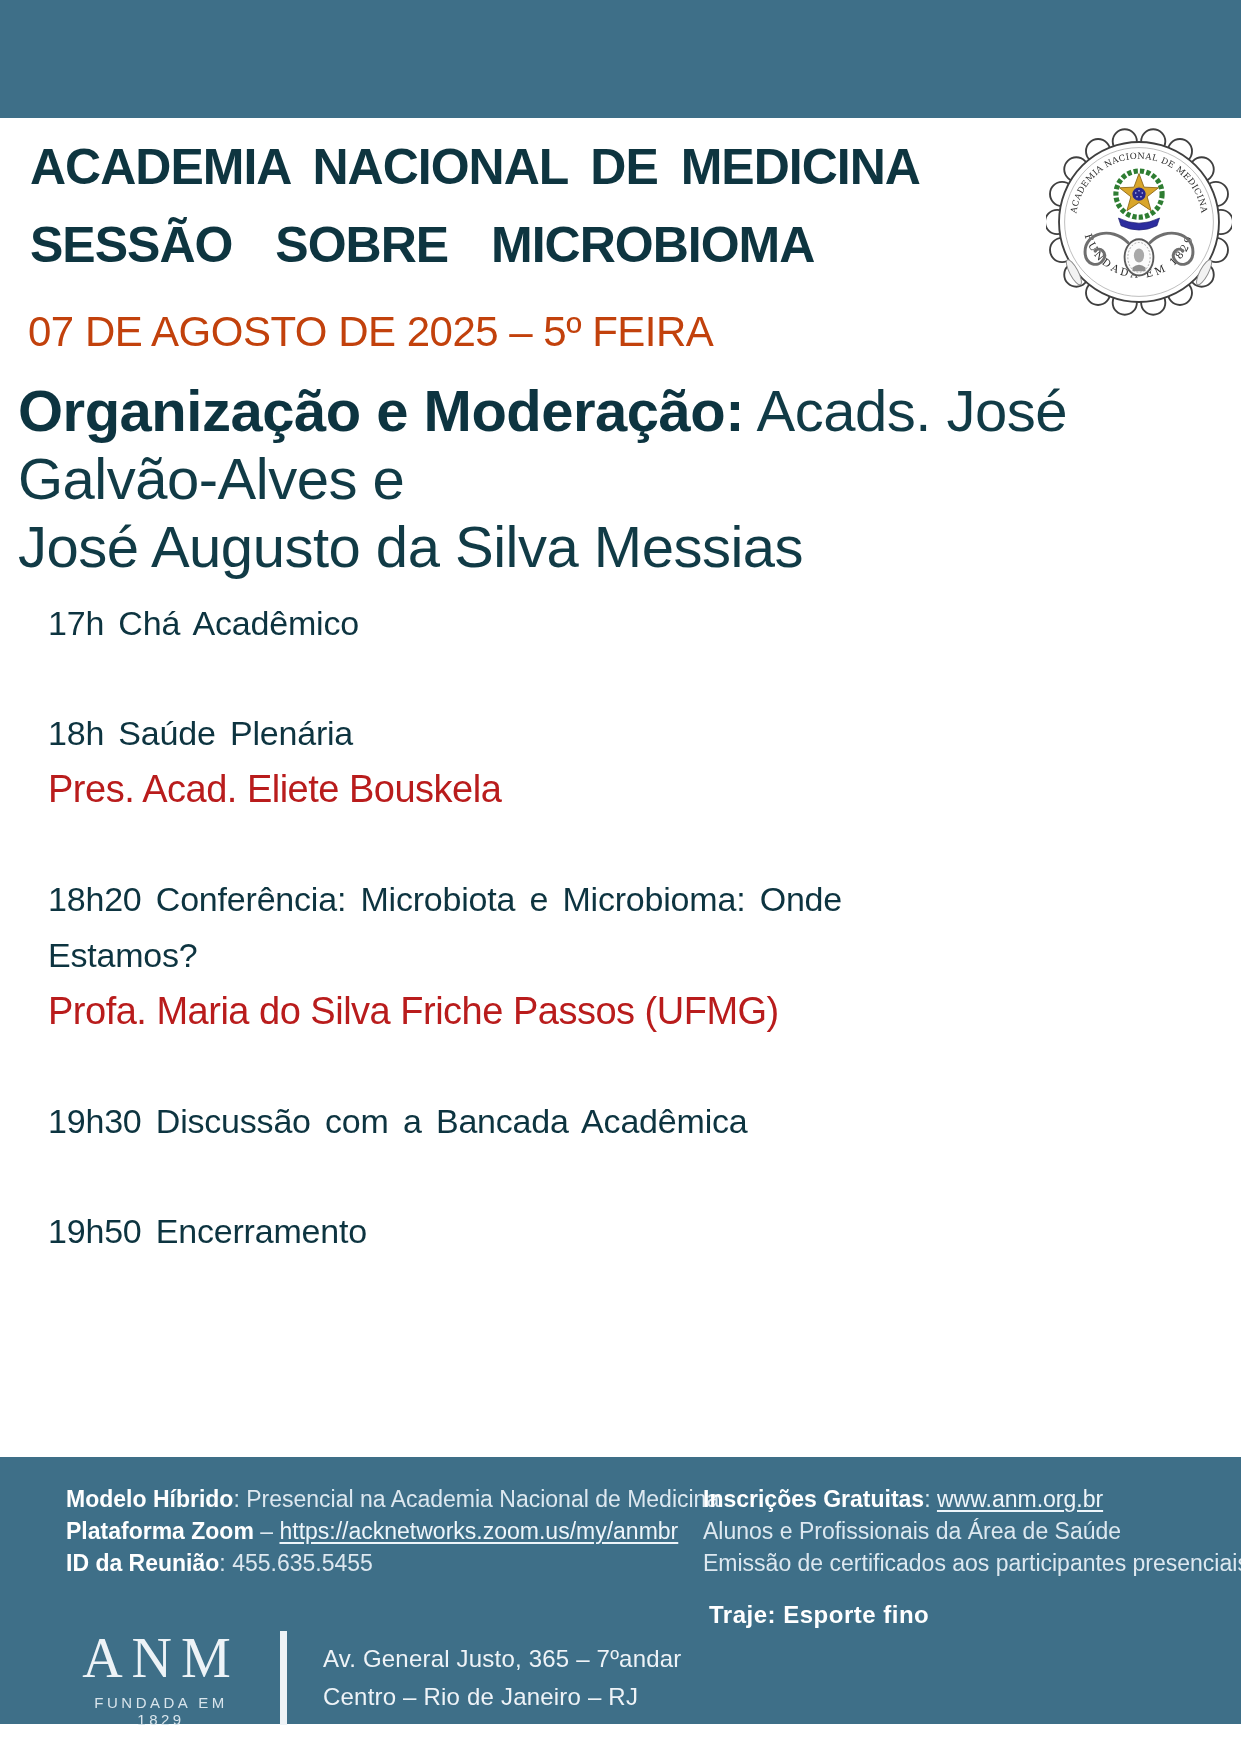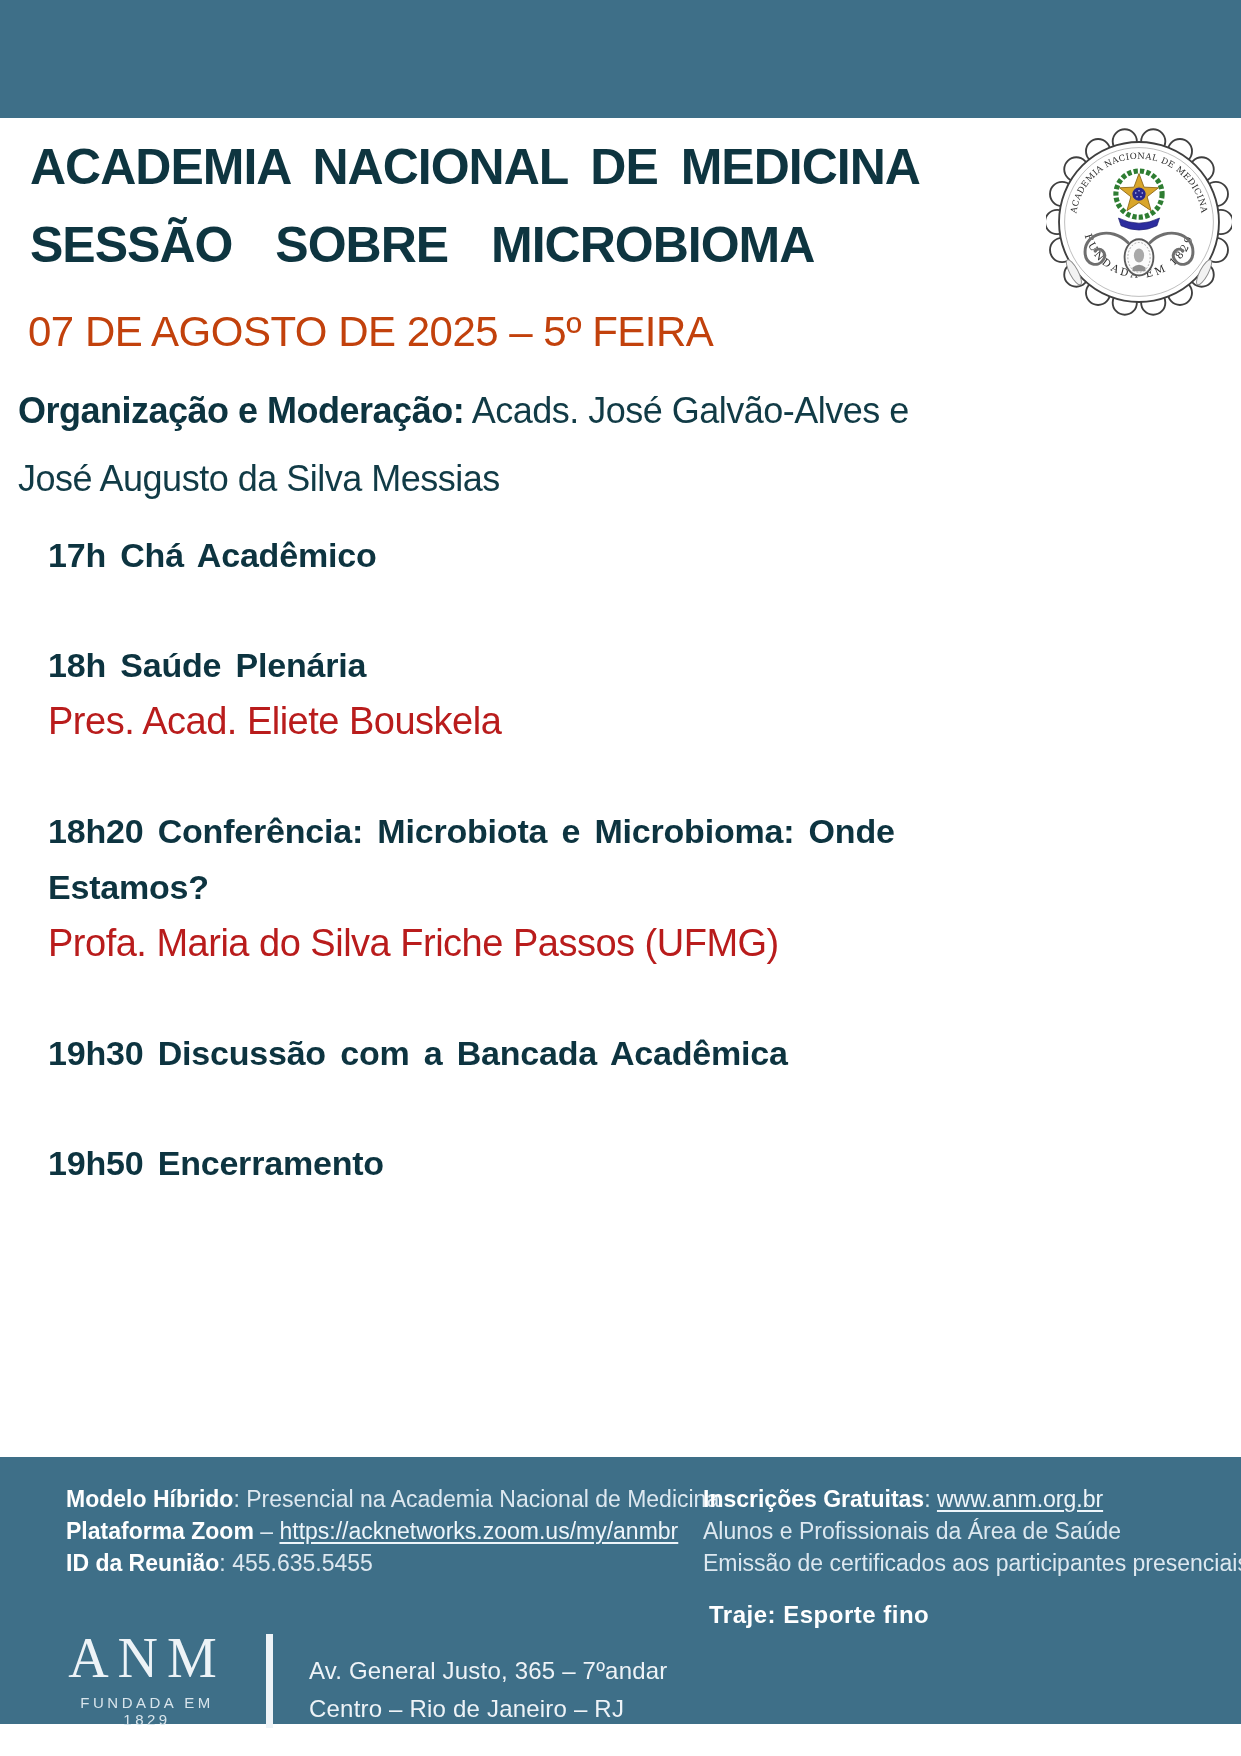--- a/index.html
+++ b/index.html
@@ -8,38 +8,38 @@
     background:#ffffff;color:#123c47;
     font-family:"Liberation Sans",sans-serif;
   }
   .band{position:absolute;left:0;top:0;width:100%;height:118px;background:#3e6f88}
   .content{position:absolute;left:0;top:118px;right:0}
   .title{margin:10px 0 0 30px;font-weight:bold;font-size:50px;line-height:78px;
          color:#0e3540;letter-spacing:-1px}
   .title .l1{word-spacing:10px}
   .title .l2{word-spacing:30px}
   .date{margin:23px 0 0 28px;font-size:42px;line-height:50px;color:#c2410c;letter-spacing:-0.5px}
-  .org{margin:20px 0 0 18px;font-size:36px;line-height:68px;color:#113b46;letter-spacing:-0.5px}
+  .org{margin:20px 0 0 18px;font-size:58px;line-height:68px;color:#113b46;letter-spacing:-0.5px}
   .org .org-b{font-weight:bold;color:#0d3440}
   .sched{margin:14px 0 0 48px}
   .sch{margin-bottom:54px}
-  .sch-h{font-weight:bold;font-size:34px;line-height:56px;word-spacing:5px;
+  .sch-h{font-weight:normal;font-size:34px;line-height:56px;word-spacing:5px;
          max-width:950px;color:#0d3440;letter-spacing:-0.2px}
   .sch-d{font-size:38px;line-height:56px;max-width:1100px;color:#b91c1c;letter-spacing:-0.5px}
   .seal{position:absolute;left:1046px;top:126px;width:186px;height:192px}
 
   .footer{position:absolute;left:0;top:1457px;width:100%;height:267px;background:#3e6f88}
   .f-col-left{position:absolute;left:66px;top:26px}
   .f-col-right{position:absolute;left:703px;top:26px}
   .f-row{font-size:23px;line-height:32px;color:#dde8f0;white-space:nowrap}
   .f-b{font-weight:bold;color:#ffffff}
   .f-link{color:#eef5fa;text-decoration:underline;text-underline-offset:3px;cursor:pointer}
   .dress{margin-top:22px;margin-left:6px;font-weight:bold;color:#ffffff;
          font-size:24px;letter-spacing:0.5px;white-space:nowrap}
-  .f-bottom{position:absolute;left:62px;top:170px;display:flex;align-items:flex-end}
+  .f-bottom{position:absolute;left:76px;top:170px;display:flex;align-items:center}
   .logo{width:170px;text-align:center;color:#edf3f7}
   .logo-acronym{font-family:"Liberation Serif",serif;font-size:56px;line-height:62px;letter-spacing:9px}
   .logo-tagline{font-size:15px;letter-spacing:3.5px;margin-top:5px;color:#d9e5ec}
   .f-divider{width:7px;height:94px;background:#eef3f7;margin:0 36px 0 34px}
   .f-address{font-size:24px;line-height:38px;color:#eef3f7;letter-spacing:0.2px}
 </style>
 </head>
 <body>
 
 <div class="band"></div>

